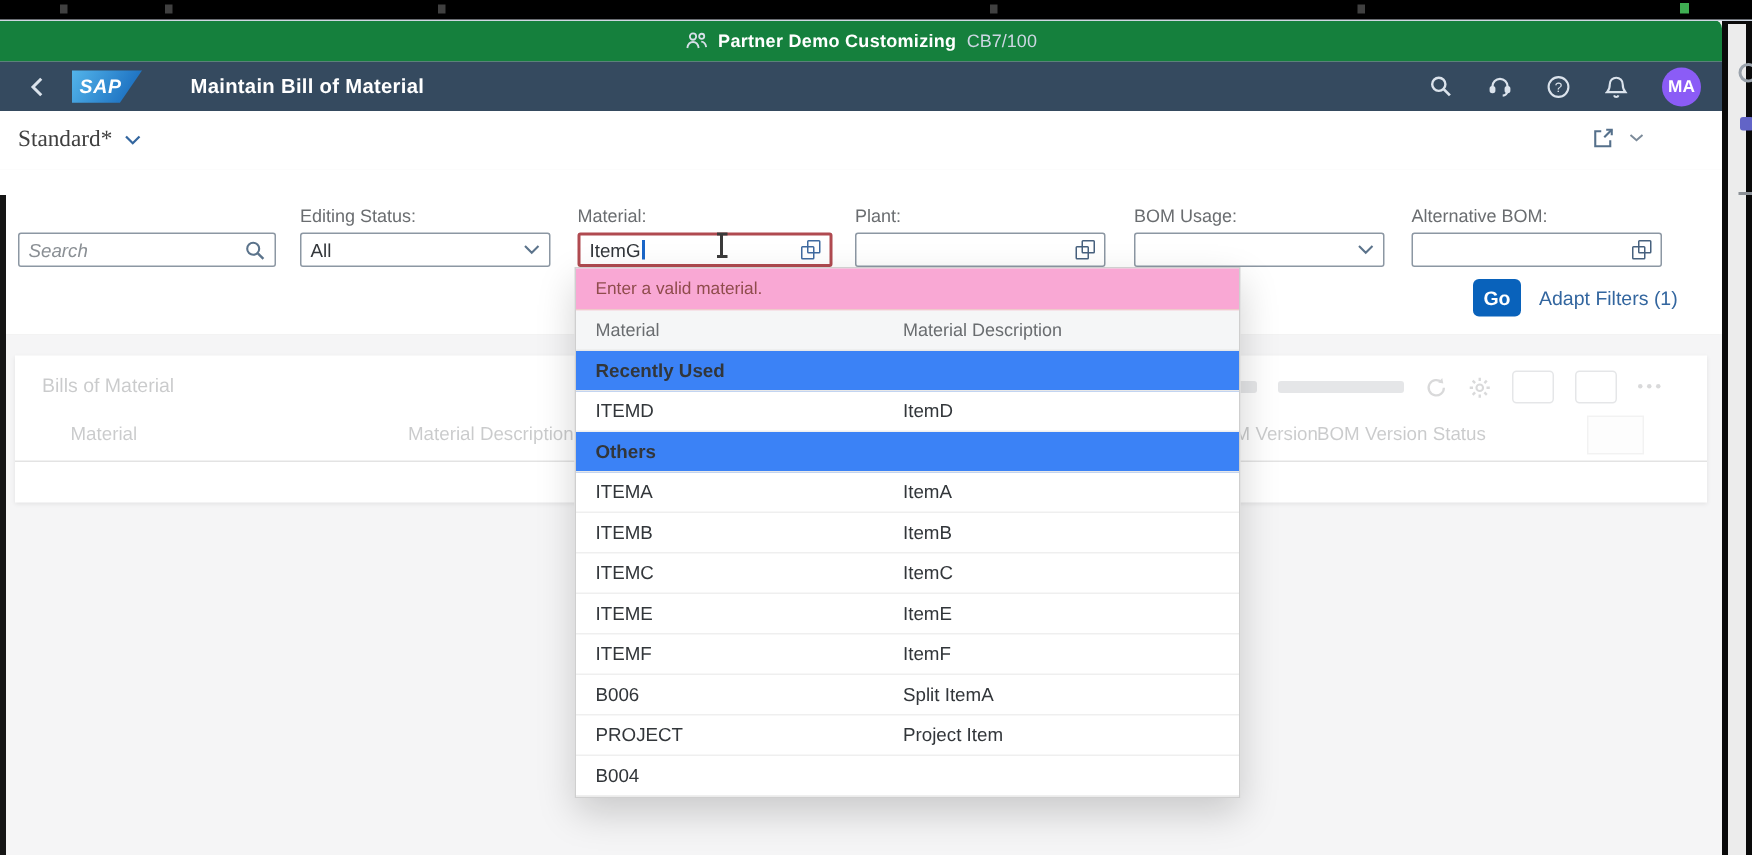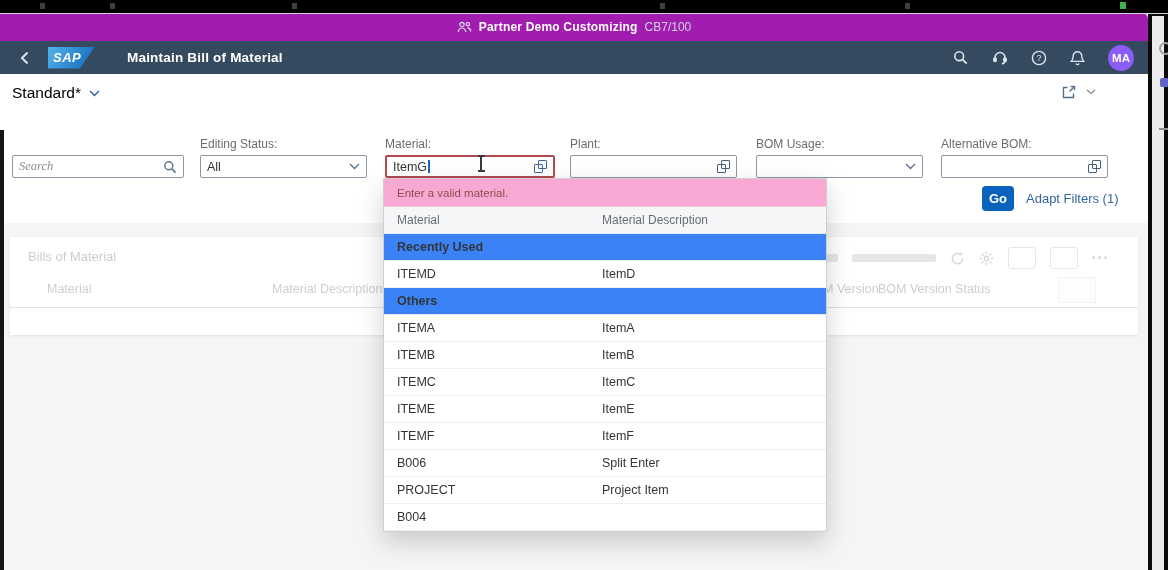--- a/index.html
+++ b/index.html
@@ -11,39 +11,39 @@
   #top-chrome{left:0;top:0;width:1168px;height:13px;background:#000;border-bottom:1px solid #cfd6e2;z-index:300;}
   .chr-frag{position:absolute;top:3px;width:5px;height:6px;background:#6b6b6b;opacity:.6;}
   .chr-green{position:absolute;top:2px;width:6px;height:7px;background:#3fae52;}
   #right-chrome{right:0;top:0;width:20px;height:570px;background:#0a0a0a;z-index:290;}
   #right-strip{position:absolute;left:4px;top:16px;width:12px;height:554px;background:#ececec;}
   .rc-circle{position:absolute;left:7px;top:26px;width:9px;height:9px;border:2px solid #9aa2ab;border-radius:50%;}
   .rc-ext{position:absolute;left:8px;top:62px;width:9px;height:9px;background:#6264c7;border-radius:2px;}
   .rc-dash{position:absolute;left:7px;top:112px;width:10px;height:2px;background:#8a8f95;}
 
   
-  #system-bar{left:0;top:13px;width:1148px;height:28px;background:#a21caf;
+  #system-bar{left:0;top:13px;width:1148px;height:28px;background:#15803d;
       display:flex;align-items:center;justify-content:center;gap:7px;border-top-right-radius:6px;}
   #system-bar .sys-title{color:#ffffff;font-weight:bold;font-size:12px;letter-spacing:.2px;}
   #system-bar .sys-id{color:#ccd6e2;font-size:12px;}
   #shell-bar{left:0;top:41px;width:1148px;height:33px;background:#354a5f;display:flex;align-items:center;padding:0 14px;box-sizing:border-box;}
   .back-btn{width:20px;height:20px;display:flex;align-items:center;justify-content:center;margin-right:14px;cursor:pointer;}
   .sap-logo{width:47px;height:22px;clip-path:polygon(0 0,100% 0,68% 100%,0 100%);
       background:linear-gradient(120deg,#53b4ea 0%,#1b6fc0 85%);display:flex;align-items:center;
       padding-left:5px;box-sizing:border-box;color:#fff;font-weight:bold;font-style:italic;font-size:13px;letter-spacing:.5px;}
   .shell-title{color:#fff;font-weight:bold;font-size:13.5px;margin-left:32px;letter-spacing:.2px;}
   .shell-right{margin-left:auto;display:flex;align-items:center;gap:22px;}
   .shell-ic{width:17px;height:17px;display:flex;align-items:center;justify-content:center;cursor:pointer;}
   .avatar{width:26px;height:26px;border-radius:50%;background:#8b5cf6;color:#fff;font-size:11.5px;font-weight:bold;
       display:flex;align-items:center;justify-content:center;cursor:pointer;}
 
   
   #variant-row{left:0;top:74px;width:1148px;height:39px;background:#fff;}
   .variant{position:absolute;left:12px;top:10px;display:flex;align-items:center;gap:8px;cursor:pointer;}
-  .variant-name{color:#000000;font-size:15.5px;}
+  .variant-name{color:#404040;font-size:15.5px;font-family:Liberation Serif, serif;}
   .share-group{position:absolute;right:52px;top:10px;display:flex;align-items:center;gap:9px;}
 
   
   #filter-area{left:0;top:113px;width:1148px;height:110px;background:#fff;box-shadow:0 2px 3px rgba(0,0,0,.07);}
   .flabel{position:absolute;top:24px;font-size:12px;color:#6a6d70;}
   .fld{position:absolute;top:42px;height:23px;background:#fff;border:1px solid #8c97a3;border-radius:2px;
       box-sizing:border-box;display:flex;align-items:center;padding:0 6px;font-size:12.5px;color:#32363a;cursor:text;}
   .fld .grow{flex:1;}
   .fld input{border:none;outline:none;flex:1;font:inherit;color:inherit;background:transparent;padding:0;min-width:0;}
   .fld input::placeholder{color:#8a8f94;font-style:italic;}
@@ -184,21 +184,21 @@
         </svg>
     </span>
     <svg width="10" height="6" viewBox="0 0 10 6">
         <polyline points="1,1 5,4.5 9,1" fill="none" stroke="#7b8a99" stroke-width="1.3"></polyline>
       </svg>
   </span>
 </div>
 
 <div id="filter-area" class="abs">
 
-  <div class="fld" style="left:12px;width:172px;font-family:Liberation Serif, serif;">
+  <div class="fld" style="left:12px;width:172px;">
     <input placeholder="Search" style="">
     <span>
       <svg width="14" height="14" viewBox="0 0 14 14">
           <circle cx="5.8" cy="5.8" r="4" fill="none" stroke="#5b738b" stroke-width="1.4"></circle>
           <line x1="8.9" y1="8.9" x2="12.6" y2="12.6" stroke="#5b738b" stroke-width="1.6"></line>
         </svg>
     </span>
   </div>
 
   <span class="flabel" style="left:200px;">Editing Status:</span>
@@ -307,21 +307,21 @@
       <div class="sg-row">
         <span class="sg-c1">ITEME</span>
         <span class="sg-c2">ItemE</span>
       </div>
       <div class="sg-row">
         <span class="sg-c1">ITEMF</span>
         <span class="sg-c2">ItemF</span>
       </div>
       <div class="sg-row">
         <span class="sg-c1">B006</span>
-        <span class="sg-c2">Split Enter</span>
+        <span class="sg-c2">Split ItemA</span>
       </div>
       <div class="sg-row">
         <span class="sg-c1">PROJECT</span>
         <span class="sg-c2">Project Item</span>
       </div>
       <div class="sg-row">
         <span class="sg-c1">B004</span>
       </div>
     </div>
 </div>

